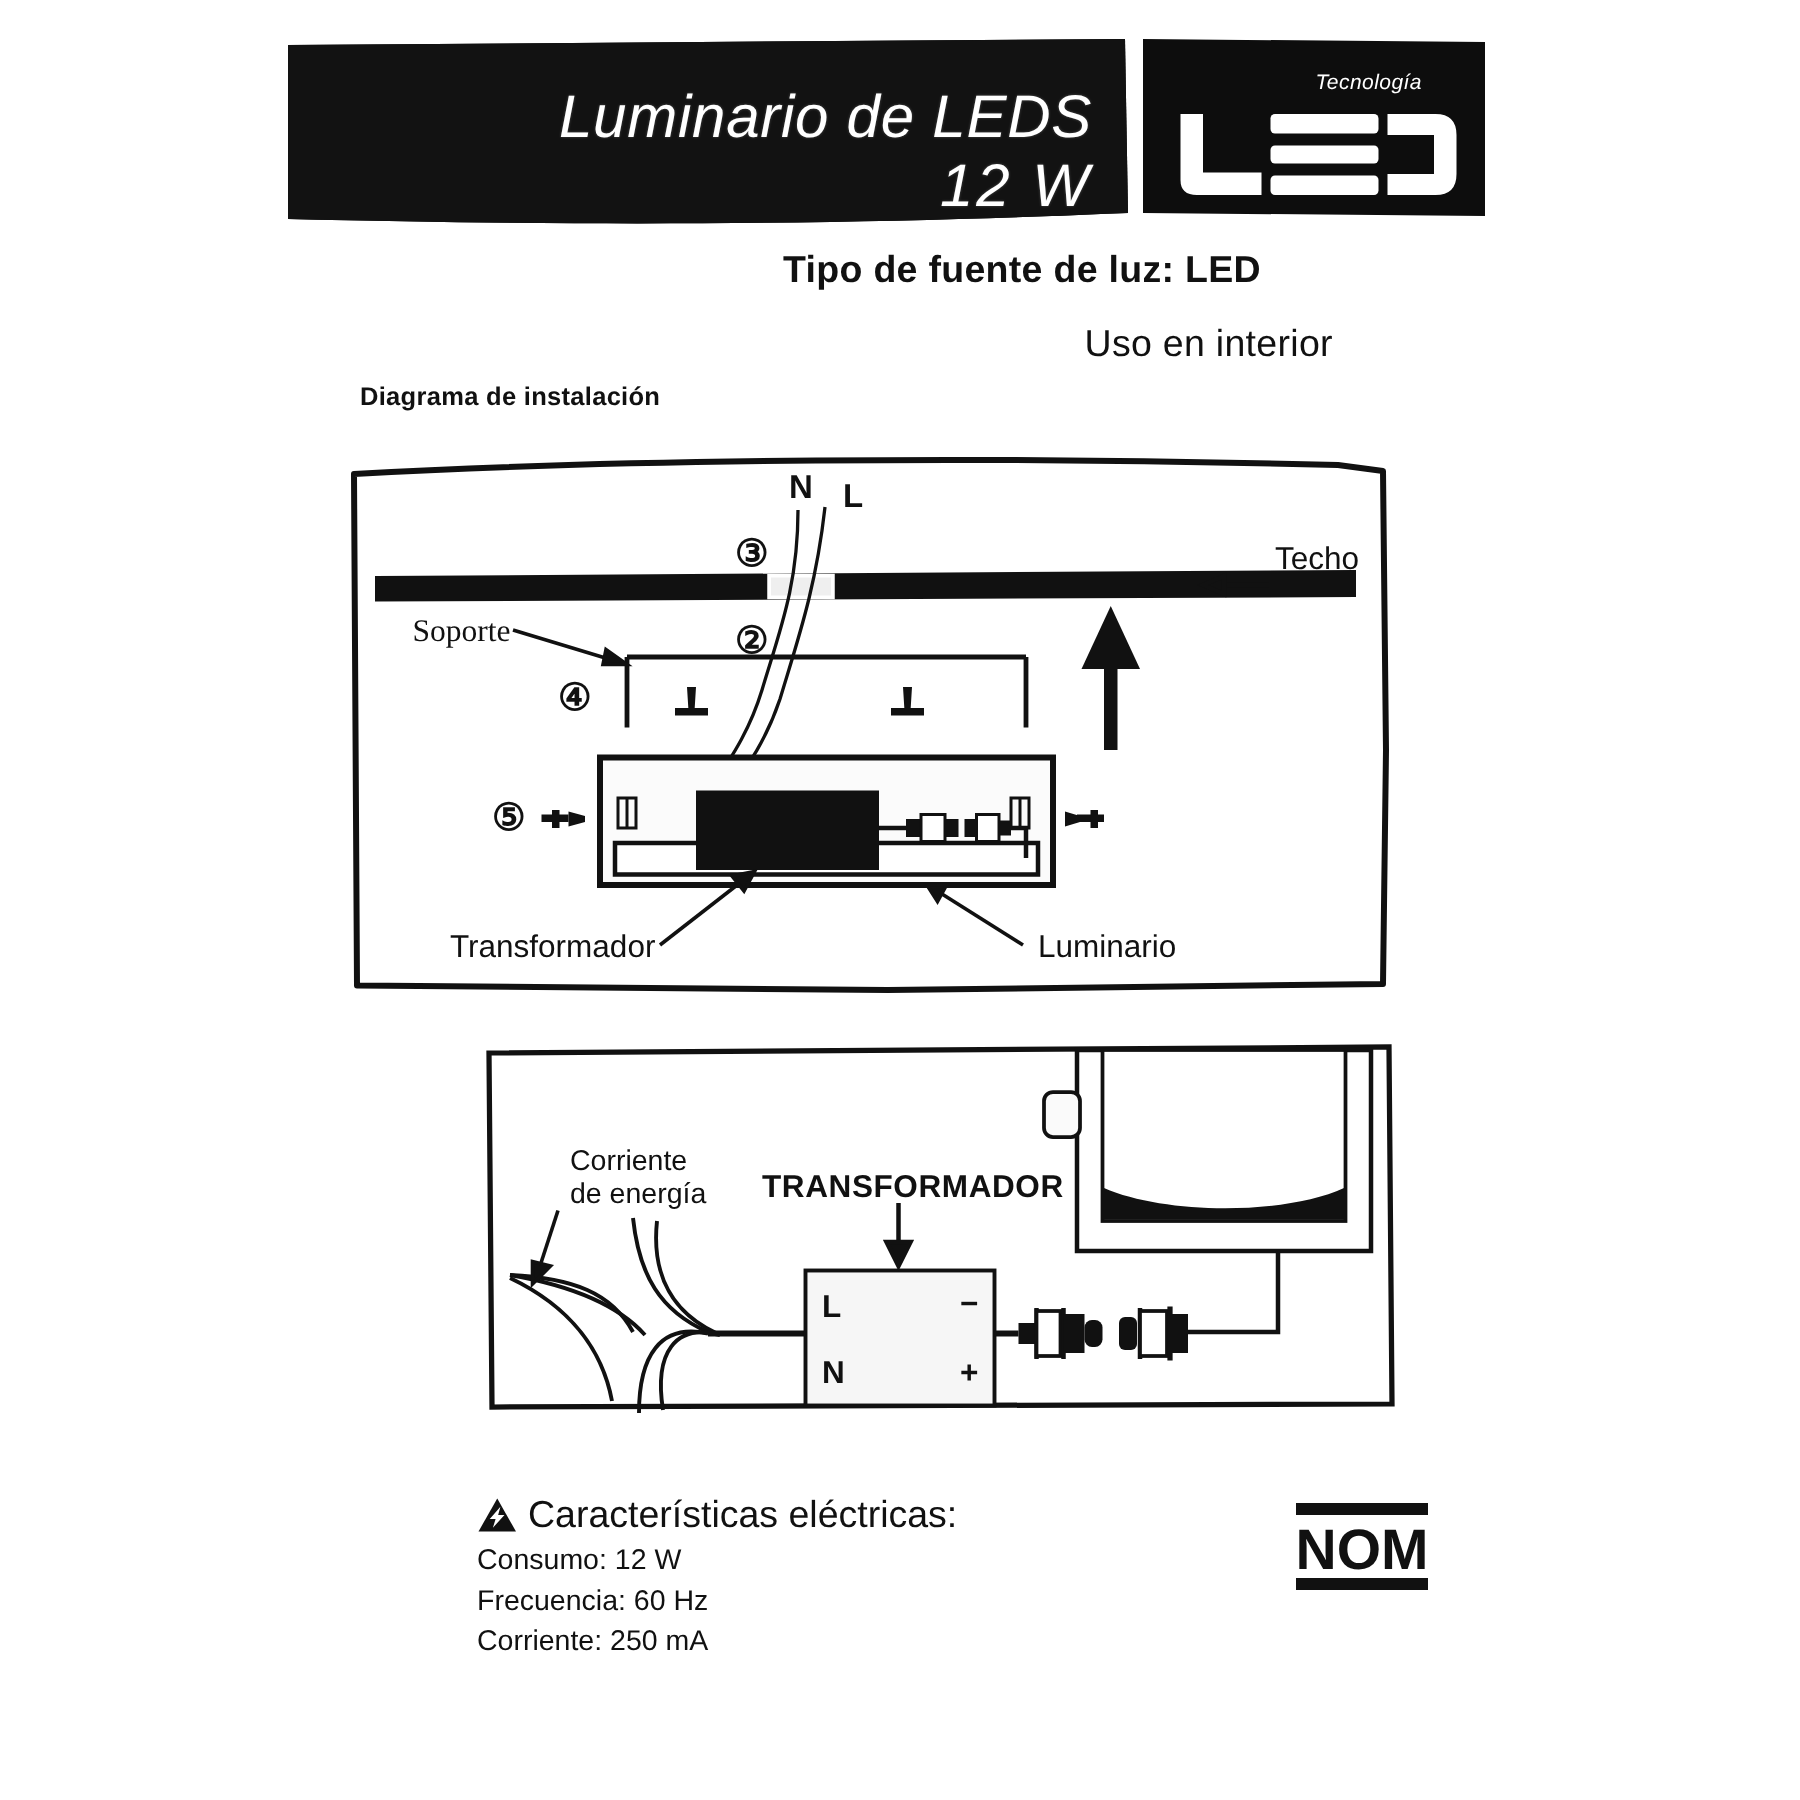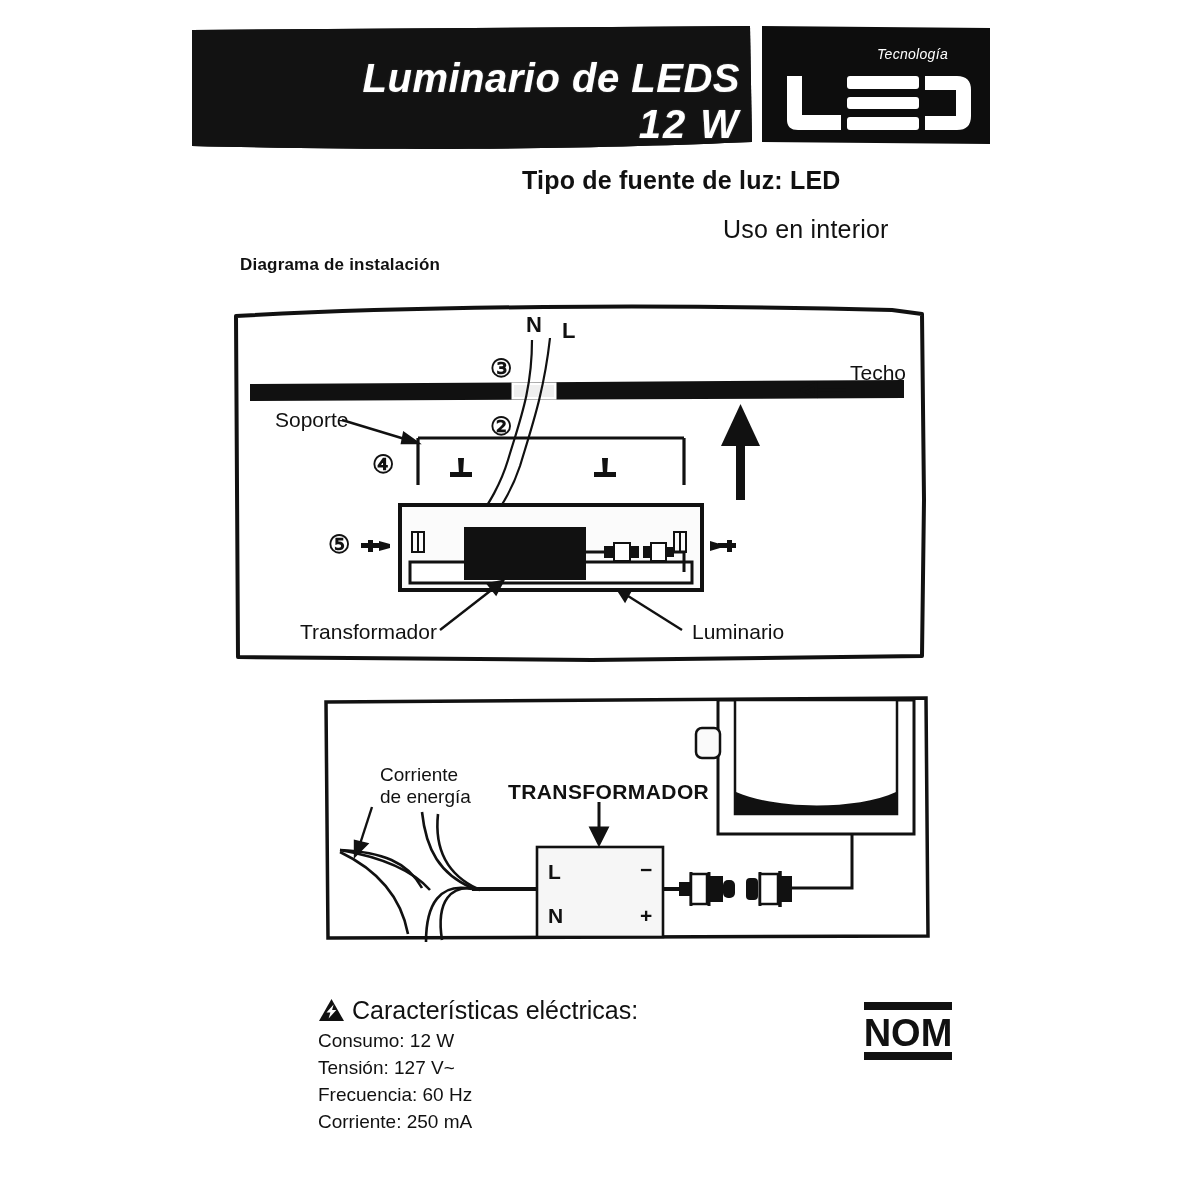--- a/index.html
+++ b/index.html
@@ -11,24 +11,24 @@
     color:#111;
     overflow:hidden;
     position:relative;
   }
   .page{position:absolute;inset:0;}
 
   
   .banner-wrap{position:absolute;left:190px;top:24px;width:800px;height:130px;}
   .banner-svg{position:absolute;left:0;top:0;}
   .banner-title{
-    position:absolute;right:250px;top:34px;
+    position:absolute;right:262px;top:34px;
     text-align:right;
     color:#fff;
-    font-weight:bold;
+    font-weight:normal;
     font-style:italic;
     font-size:40px;
     letter-spacing:0.5px;
     line-height:1.0;
     text-shadow:0 0 2px rgba(255,255,255,.25);
     white-space:nowrap;
   }
   .banner-title .l2{display:block;font-size:40px;margin-top:6px;letter-spacing:2px;}
 
   .logo-box{position:absolute;left:583px;top:6px;width:232px;height:118px;}
@@ -196,21 +196,21 @@
 
     <div class="lbl lbl-b" style="left:258px;top:54px;font-size:25px;">③</div>
     <div class="lbl lbl-b" style="left:258px;top:112px;font-size:25px;">②</div>
     <div class="lbl lbl-b" style="left:140px;top:150px;font-size:25px;">④</div>
     <div class="lbl lbl-b" style="left:96px;top:230px;font-size:25px;">⑤</div>
 
     <div class="lbl lbl-b" style="left:294px;top:12px;font-size:22px;">N</div>
     <div class="lbl lbl-b" style="left:330px;top:18px;font-size:22px;">L</div>
 
     <div class="lbl" style="left:618px;top:61px;font-size:21px;">Techo</div>
-    <div class="lbl" style="left:43px;top:108px;font-size:21px;">Soporte</div>
+    <div class="lbl" style="left:43px;top:108px;font-size:21px;font-family:Liberation Serif, serif;">Soporte</div>
     <div class="lbl" style="left:68px;top:320px;font-size:21px;">Transformador</div>
     <div class="lbl" style="left:460px;top:320px;font-size:21px;">Luminario</div>
   </div>
 
   <div class="panel2">
     <svg width="610" height="250" viewBox="0 0 610 250">
 
       <path d="M4,10 L604,6 L606,244 L6,246 Z" class="nofill" stroke="#111" stroke-width="3.5"></path>
 
       <path d="M170,12 L170,145" class="nofill" stroke="#111" stroke-width="0"></path>
@@ -278,21 +278,20 @@
 
   <div class="specs">
     <div class="spec-head">
       <svg width="27" height="25" viewBox="0 0 27 25">
         <path d="M13.5,1 L26,23 L1,23 Z" fill="#111"></path>
         <path d="M15.6,6.5 L8.5,14.6 L12.4,14.6 L10.6,20.5 L18.3,12 L14.1,12 Z" fill="#ffffff"></path>
       </svg>
       <span>Características eléctricas:</span>
     </div>
     <div class="spec-line">Consumo: 12 W</div>
-    <div class="spec-line">Tensión: 127 V~</div>
     <div class="spec-line">Frecuencia: 60 Hz</div>
     <div class="spec-line">Corriente: 250 mA</div>
   </div>
 
   <div class="nom-wrap">
     <svg width="92" height="62" viewBox="0 0 92 62">
       <rect x="2" y="2" width="88" height="8" fill="#111"></rect>
       <rect x="2" y="52" width="88" height="8" fill="#111"></rect>
       <rect x="2" y="2" width="5" height="58" fill="#111" opacity="0"></rect>
       <text x="46" y="46" text-anchor="middle" font-family="Liberation Sans, sans-serif" font-size="38" font-weight="bold" fill="#111">NOM</text>

